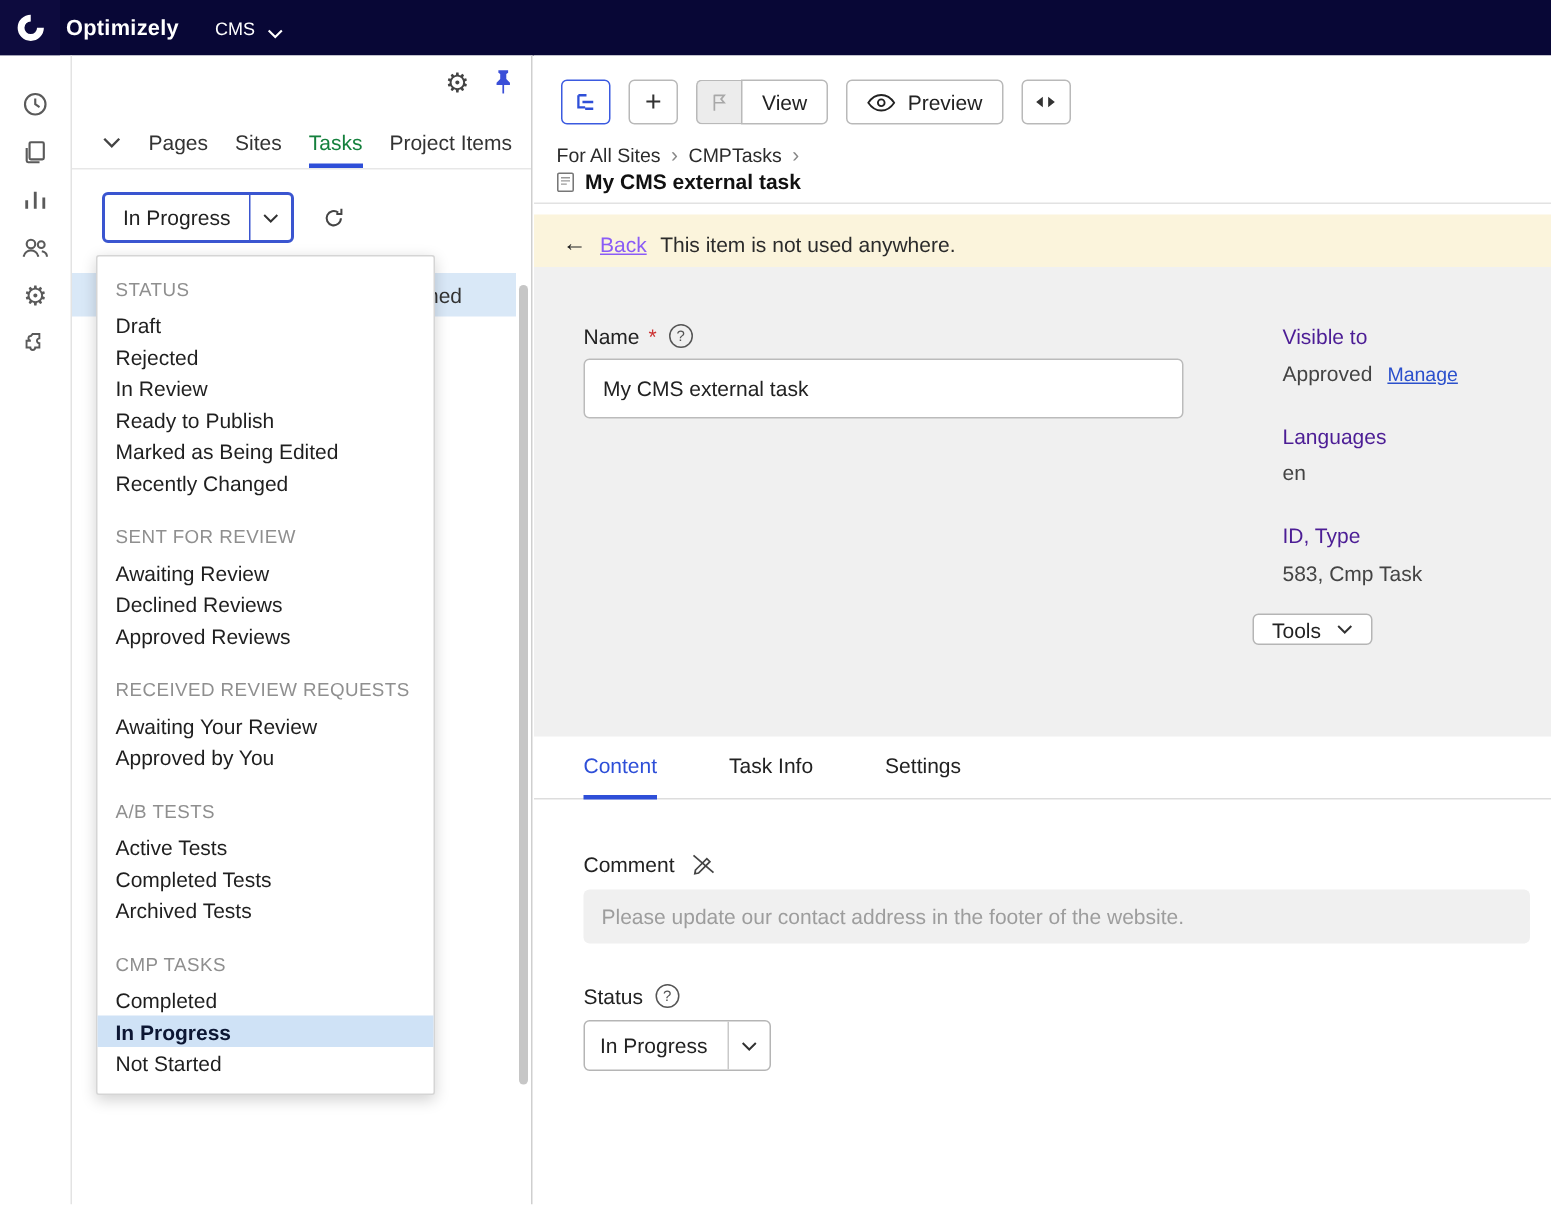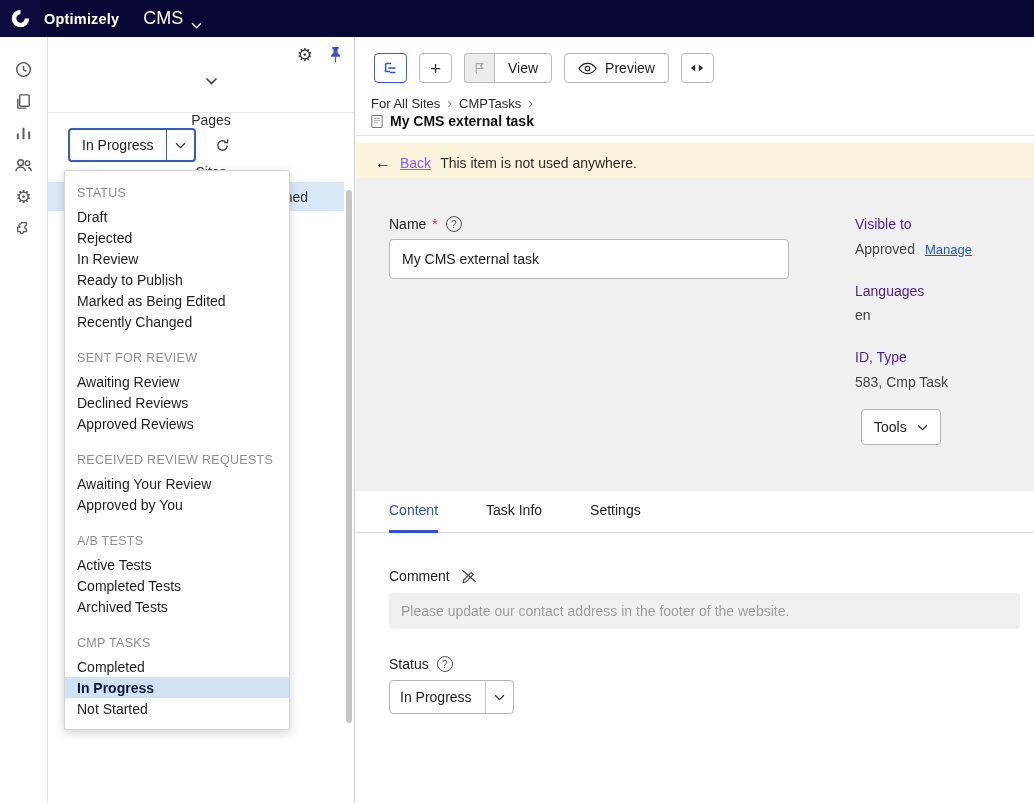--- a/index.html
+++ b/index.html
@@ -11,21 +11,21 @@
   }
   svg { display: block; }
 
   
   .topbar {
     position: absolute; top: 0; left: 0; right: 0; height: 37px;
     background: #080736; color: #fff; display: flex; align-items: center;
   }
   .logo-tile { width: 40px; height: 37px; display: flex; align-items: center; justify-content: center; background: #0d0b3e; cursor: pointer; }
   .brand { font-weight: 700; font-size: 14.5px; letter-spacing: .2px; margin-left: 4px; }
-  .app-menu { margin-left: 24px; display: flex; align-items: flex-end; gap: 8px; cursor: pointer; font-size: 18px; }
+  .app-menu { margin-left: 24px; display: flex; align-items: flex-end; gap: 8px; cursor: pointer; font-size: 12px; }
 
   
   .icon-rail {
     position: absolute; top: 37px; left: 0; width: 48px; bottom: 0;
     background: #fff; border-right: 1px solid #e3e3e3;
     display: flex; flex-direction: column; align-items: center;
     padding-top: 22px; gap: 12px; color: #5a5a5a;
   }
   .rail-item { width: 20px; height: 20px; display: flex; align-items: center; justify-content: center; cursor: pointer; }
   .rail-item .uni { font-size: 18px; line-height: 20px; }
@@ -37,21 +37,21 @@
   }
   .panel-top {
     position: absolute; top: 0; left: 0; right: 0; height: 36px;
     display: flex; justify-content: flex-end; align-items: center; gap: 16px; padding-right: 12px;
   }
   .panel-gear { font-size: 18px; color: #444; cursor: pointer; line-height: 18px; }
   .panel-pin { cursor: pointer; }
   .panel-tabs {
     position: absolute; top: 40px; left: 0; right: 0; height: 36px;
     display: flex; align-items: center; gap: 18px; padding-left: 20px;
-    font-size: 14px; color: #333; border-bottom: 1px solid #e7e7e7; flex-direction: column;
+    font-size: 14px; color: #333; border-bottom: 1px solid #e7e7e7;
   }
   .collapse-chevron { color: #444; cursor: pointer; }
   .panel-tab { cursor: pointer; position: relative; padding: 9px 0; }
   .panel-tab.active { color: #15803d; }
   .panel-tab.active::after {
     content: ""; position: absolute; left: 0; right: 0; bottom: 0; height: 3px; background: #2e4fd8;
   }
   .panel-filter {
     position: absolute; top: 90px; left: 20px; right: 0; height: 36px;
     display: flex; align-items: center; gap: 18px;
@@ -137,21 +137,21 @@
   .meta-label { position: absolute; left: 499px; color: #4c1d95; }
   .meta-value { position: absolute; left: 499px; color: #444; }
   .mt-visible-label { top: 38px; }
   .mt-visible-value { top: 63px; display: flex; gap: 10px; align-items: baseline; }
   .manage-link { color: #2b50cc; text-decoration: underline; font-size: 13px; cursor: pointer; }
   .mt-lang-label { top: 105px; }
   .mt-lang-value { top: 129px; }
   .mt-id-label { top: 171px; }
   .mt-id-value { top: 196px; }
   .tools-btn {
-    position: absolute; left: 505px; top: 231px; height: 36px; padding: 0 12px;
+    position: absolute; left: 479px; top: 231px; height: 21px; padding: 0 12px;
     display: inline-flex; align-items: center; gap: 10px; background: #fff;
     border: 1px solid #b5b5b5; border-radius: 4px; cursor: pointer; font-size: 14px; color: #222; text-align: center;
   }
 
   .tabs-row {
     position: absolute; top: 454px; left: 0; right: 0; height: 42px;
     border-bottom: 1px solid #ddd; display: flex; align-items: flex-end; padding-left: 33px; gap: 48px;
   }
   .ctab { padding-bottom: 12px; cursor: pointer; color: #222; border-bottom: 3px solid transparent; margin-bottom: -1px; }
   .ctab.active { color: #2e4fd8; border-bottom-color: #2e4fd8; }

